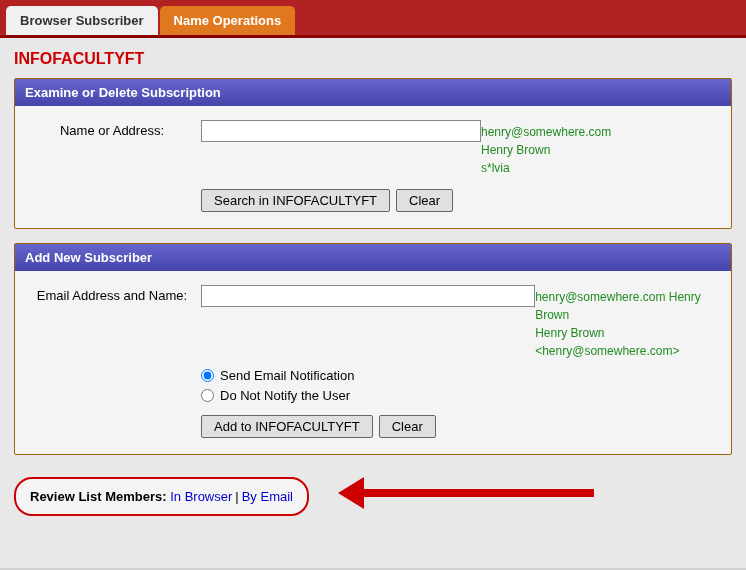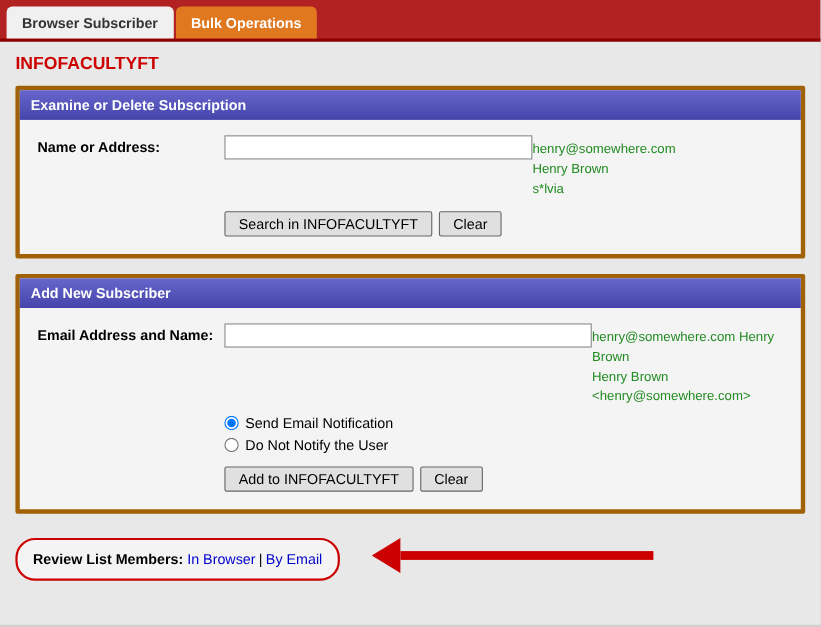--- a/index.html
+++ b/index.html
@@ -48,21 +48,21 @@
     .page-title {
       color: #cc0000;
       font-size: 16px;
       font-weight: bold;
       margin-bottom: 10px;
     }
 
     
     .section-panel {
       background: #f4f4f4;
-      border: 4px solid #a16207;
+      border: 1px solid #a16207;
       margin-bottom: 14px;
       border-radius: 2px;
     }
     .section-header {
       background: linear-gradient(to bottom, #6666cc, #4444aa);
       color: #fff;
       font-weight: bold;
       font-size: 13px;
       padding: 6px 10px;
     }
@@ -70,22 +70,22 @@
       padding: 14px 16px 16px 16px;
     }
 
     
     .form-row {
       display: flex;
       align-items: flex-start;
       margin-bottom: 8px;
     }
     .form-label {
-      text-align: left;
-      font-weight: bold;
+      text-align: center;
+      font-weight: normal;
       width: 170px;
       min-width: 170px;
       padding-right: 8px;
       padding-top: 3px;
       font-size: 13px;
       color: #000;
     }
     .form-right {
       flex: 1;
       display: flex;
@@ -186,21 +186,21 @@
       border-bottom: 16px solid transparent;
       border-right: 26px solid #cc0000;
       margin-left: -1px;
     }
   </style>
 </head>
 <body>
 
 <div class="tabs-bar">
   <button class="tab tab-active">Browser Subscriber</button>
-  <button class="tab tab-inactive">Bulk Operations</button>
+  <button class="tab tab-inactive">Name Operations</button>
 </div>
 
 <div class="main-content">
 
   <div class="page-title">INFOFACULTYFT</div>
 
   <div class="section-panel">
     <div class="section-header">Examine or Delete Subscription</div>
     <div class="section-body">
       <div class="form-row">

